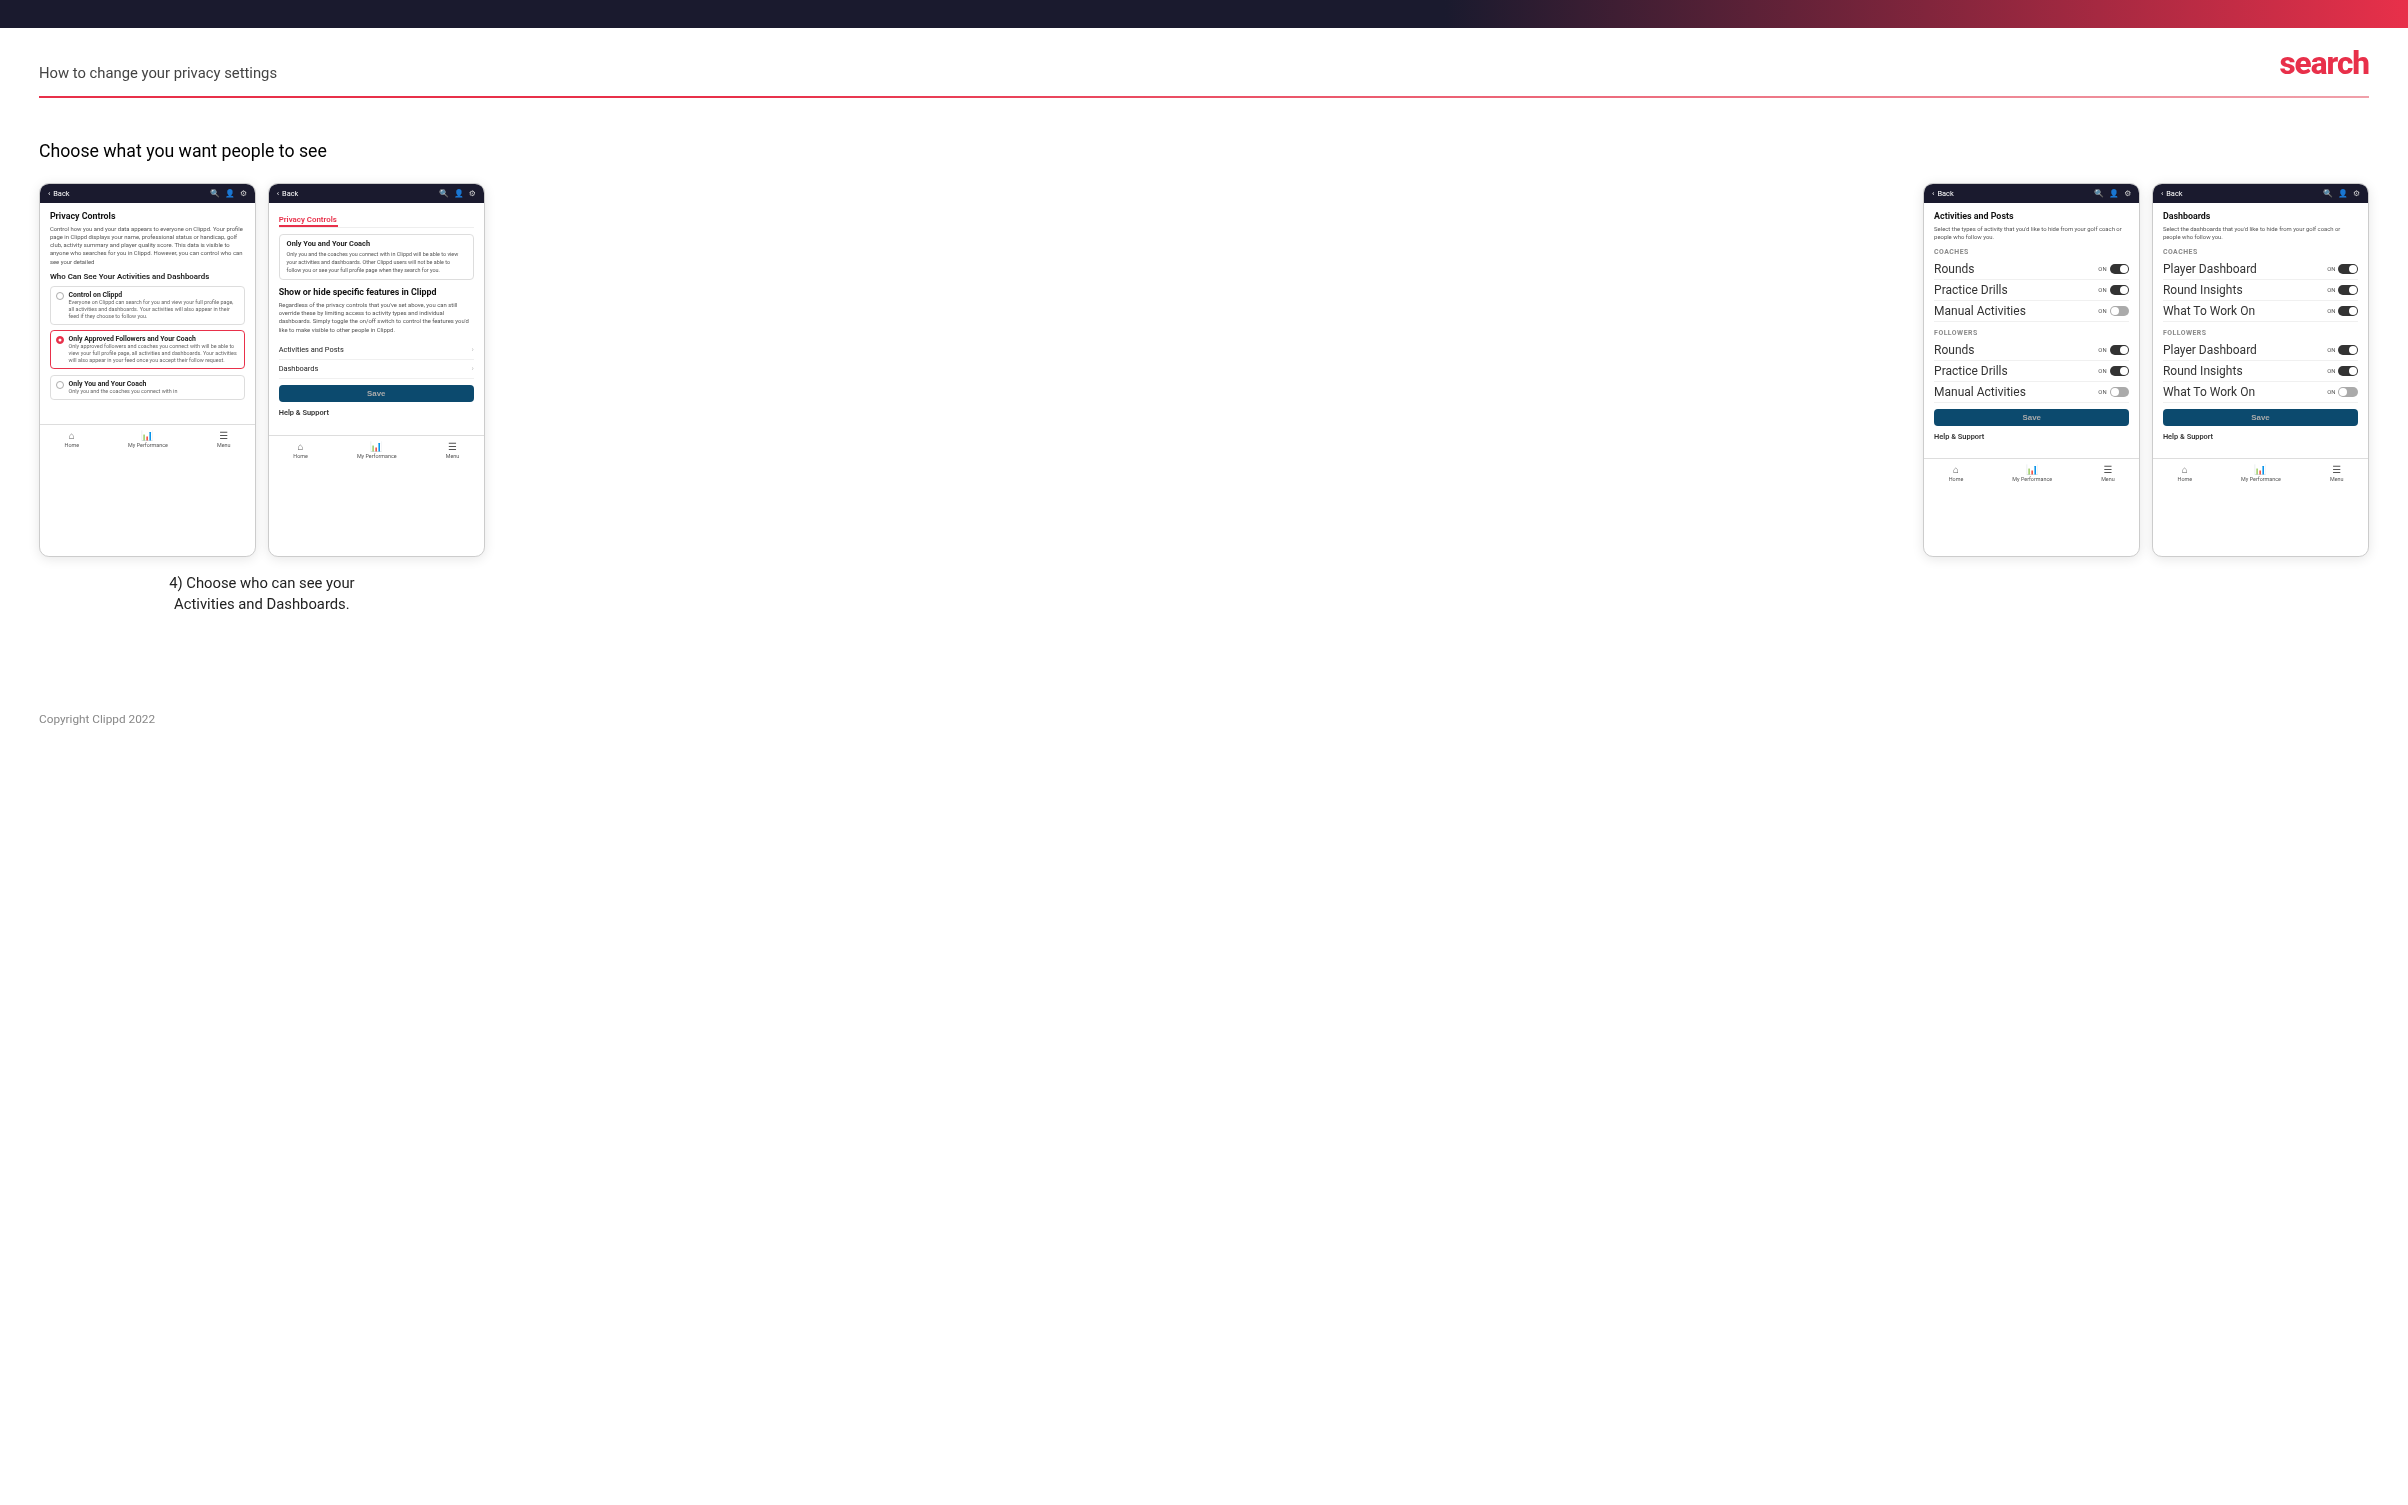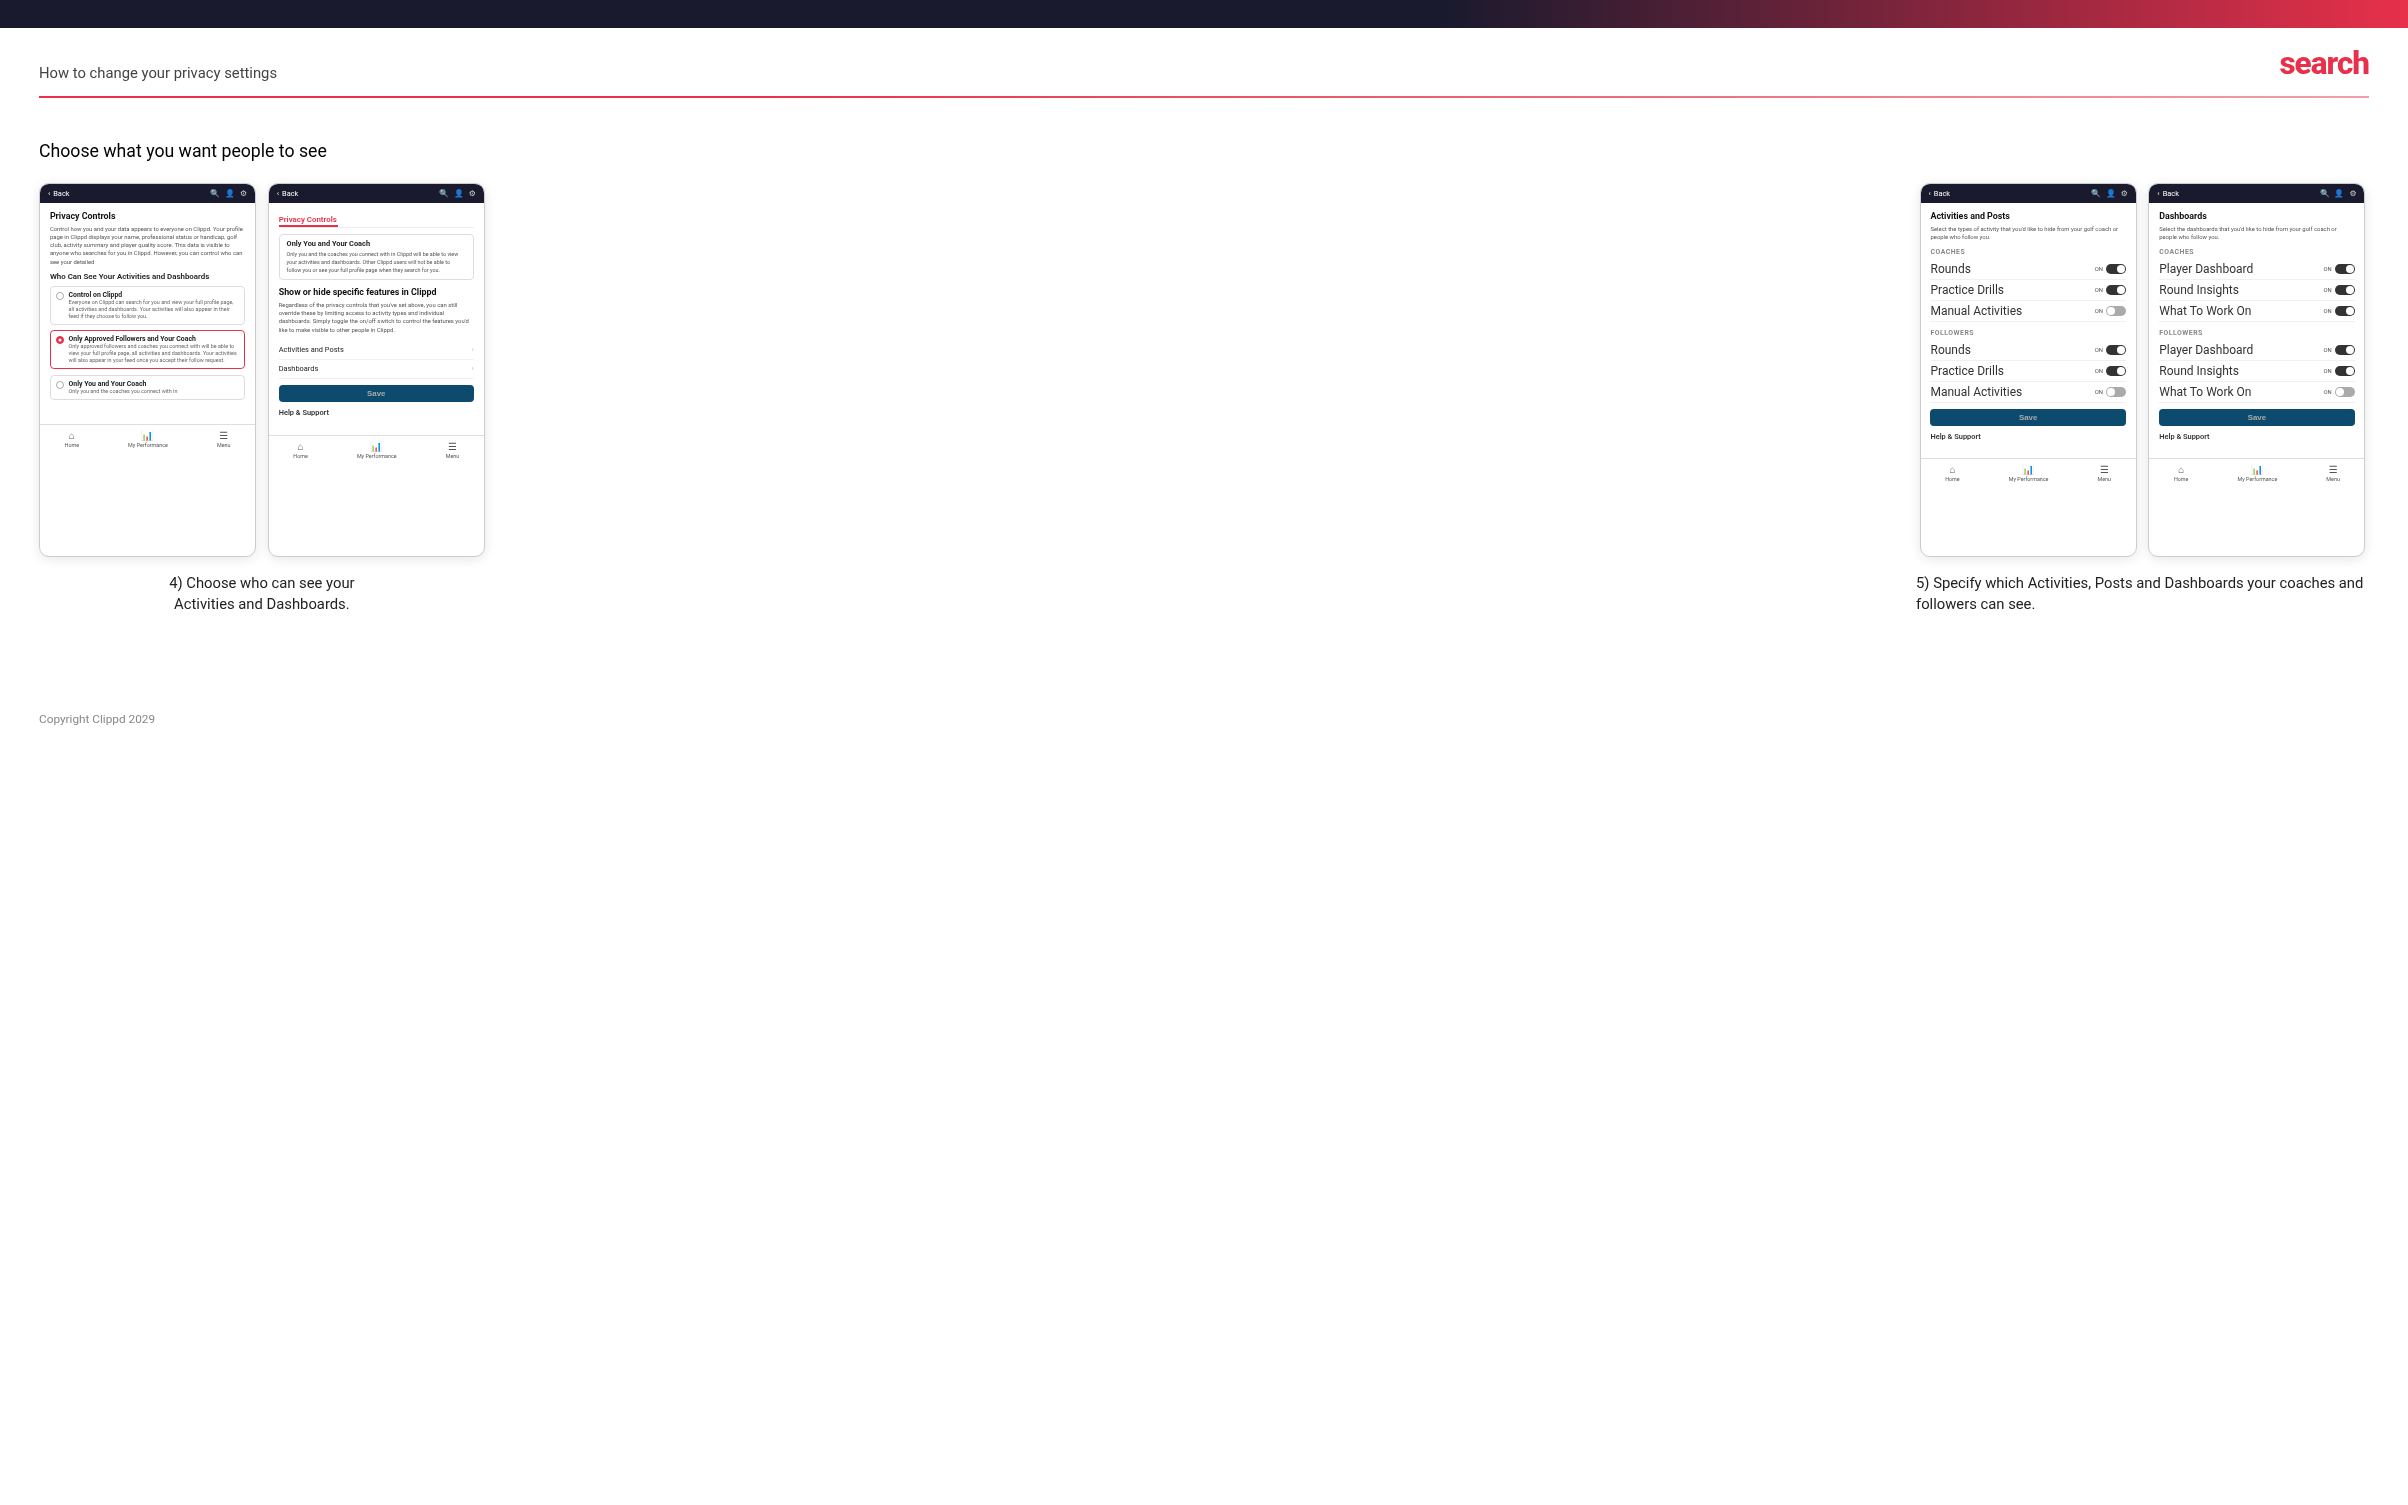--- a/index.html
+++ b/index.html
@@ -648,26 +648,23 @@
               </div>
               <div class="nav-item">
                 <span class="nav-icon">☰</span>
                 <span class="nav-label">Menu</span>
               </div>
             </div>
           </div>
 
         </div>
 
-        <div style="align-self: flex-start; margin-top: 15.8px; max-width: 453px;">
-          <div style="font-size:14.8px; color:#222; line-height:1.4;">5) Specify which Activities, Posts and Dashboards your  coaches and followers can see.</div>
-        </div>
 
       </div>
     </div>
 
   </div>
 </div>
 
 <div class="footer">
-  <span>Copyright Clippd 2029</span>
+  <span>Copyright Clippd 2022</span>
 </div>
 
 
 </body></html>

